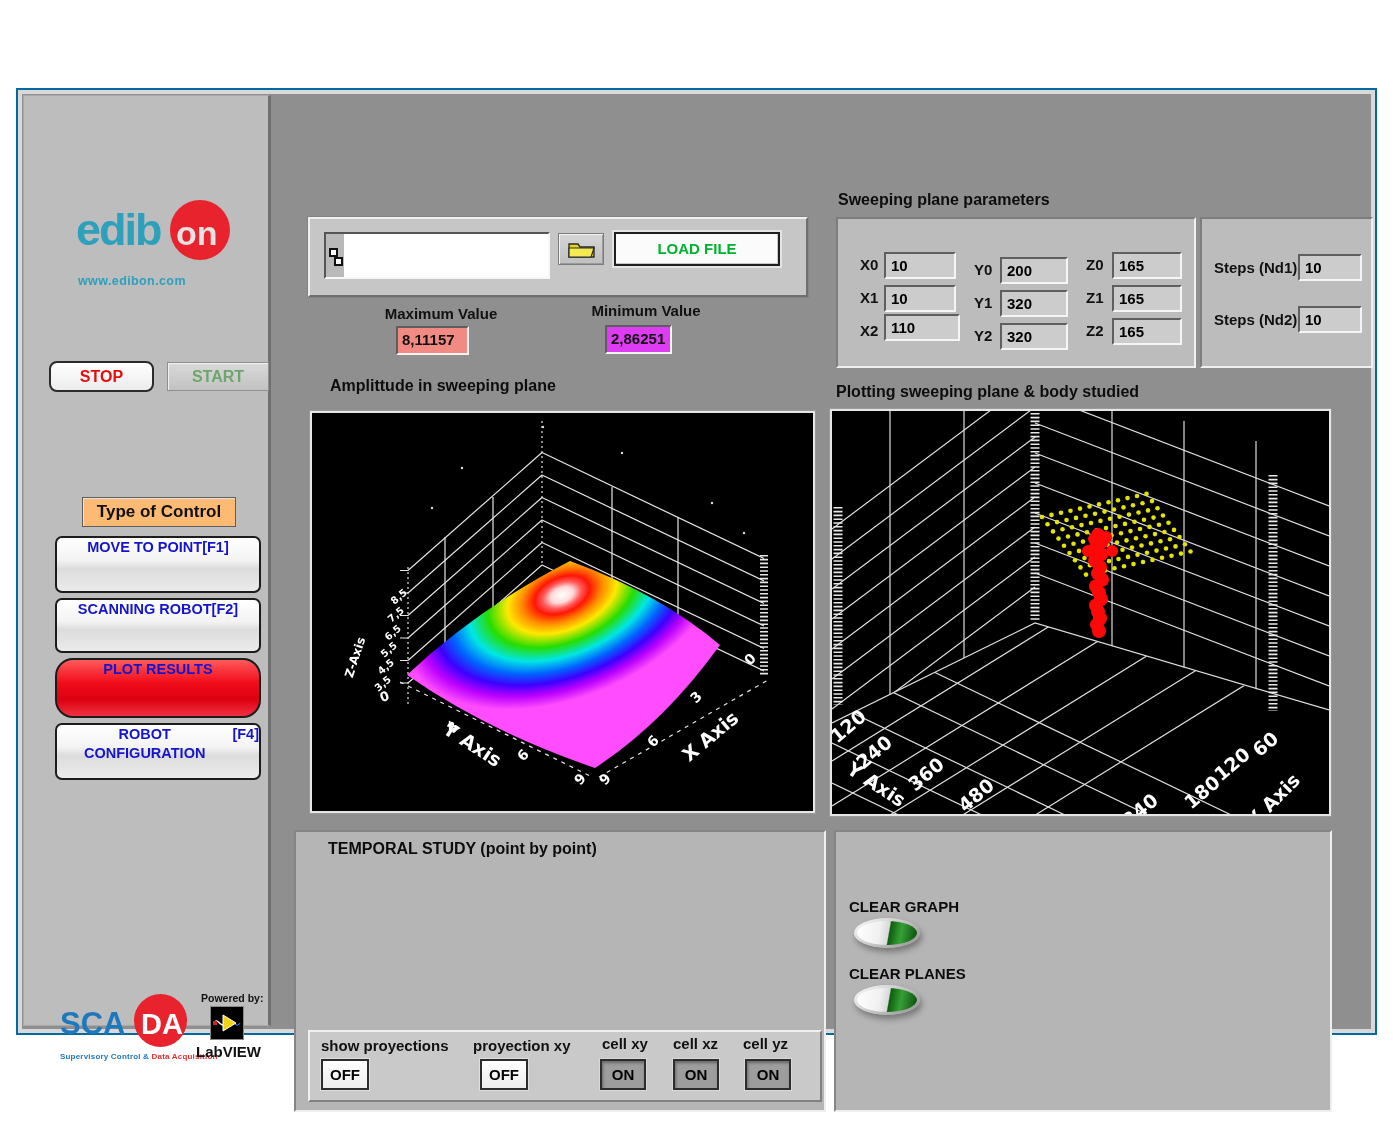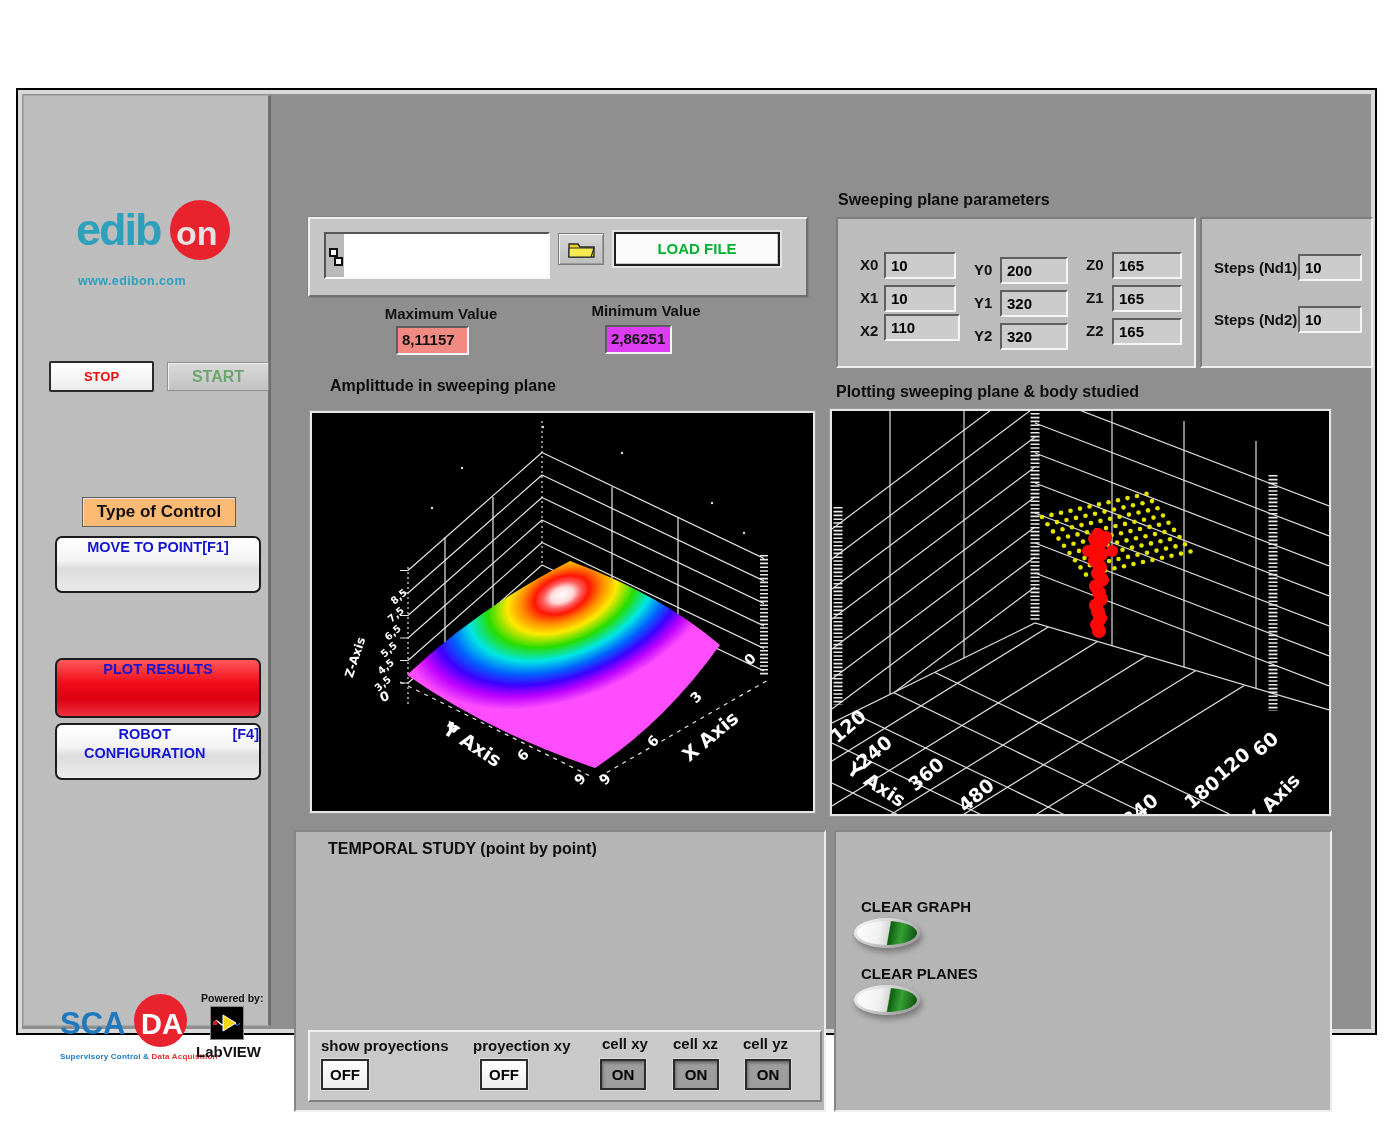--- a/index.html
+++ b/index.html
@@ -1,32 +1,32 @@
 <!DOCTYPE html>
 <html><head>
 <meta charset="utf-8">
 <style>
   * { margin:0; padding:0; box-sizing:border-box; }
   html,body { width:1393px; height:1125px; background:#ffffff; font-family:"Liberation Sans",sans-serif; position:relative; overflow:hidden; }
   .abs { position:absolute; }
 
   
   .win { left:16px; top:88px; width:1361px; height:947px; background:#8f8f8f;
-         border:2px solid #000000; box-shadow: inset 0 0 0 4px #d9d9d9; }
+         border:2px solid #0369a1; box-shadow: inset 0 0 0 4px #d9d9d9; }
 
   
   .sidebar { left:21px; top:93px; width:248px; height:931px; background:#bdbdbd;
              border:1px solid #a9a9a9; border-right:3px solid #6f6f6f; }
   .logo-circle { left:152px; top:110px; width:60px; height:60px; border-radius:50%; }
   .logo-text { left:58px; top:114px; font-size:45px; font-weight:600; letter-spacing:-2px; }
   .logo-on { left:158px; top:124px; font-size:34px; font-weight:600; color:#e3e3e3; }
   .logo-url { left:60px; top:184px; font-size:12.5px; font-weight:600; letter-spacing:.4px; }
 
   .btn-stop { left:31px; top:271px; width:105px; height:31px; background:linear-gradient(#ffffff,#ececec);
-              border:2px solid #2b2b2b; border-radius:2px; font-weight:bold; font-size:13px; text-align:center; line-height:27px; cursor:pointer; }
+              border:2px solid #2b2b2b; border-radius:8px; font-weight:bold; font-size:16px; text-align:center; line-height:27px; cursor:pointer; }
   .btn-start { left:149px; top:272px; width:102px; height:29px; background:linear-gradient(#d9d9d9,#c2c2c2);
                border:1px solid #8f8f8f; box-shadow:inset 1px 1px 0 #f0f0f0; font-weight:bold; font-size:16px; text-align:center; line-height:27px; cursor:pointer; }
 
   .toc-label { left:64px; top:407px; width:154px; height:30px; background:#fdba74; border:1px solid #5e5e5e;
                box-shadow:inset 1px 1px 0 #e2e2e2; font-size:17px; font-weight:bold; color:#111; text-align:center; line-height:28px; }
 
   .ctl-btn { left:37px; width:206px; border:2px solid #1c1c1c; border-radius:7px;
              background:linear-gradient(#ffffff,#f3f3f3 42%,#dcdcdc 58%,#ebebeb);
              display:flex; flex-direction:row; justify-content:center; text-align:center; cursor:pointer; }
   .ctl-btn span { display:block; font-weight:bold; font-size:14.5px; line-height:19px; color:#1414cf; }
@@ -69,21 +69,21 @@
   .tk { position:absolute; color:#fff; font-weight:bold; font-family:"DejaVu Sans",sans-serif; white-space:nowrap; }
 
   
   .sunk-panel { background:#b5b5b5; border:2px solid; border-color:#858585 #eeeeee #eeeeee #858585; }
   .raised-panel { background:#c9c9c9; border:2px solid; border-color:#f0f0f0 #808080 #808080 #f0f0f0; }
   .tg-lbl { font-size:15px; font-weight:bold; color:#111; white-space:nowrap; }
   .tg-btn { width:48px; height:31px; border:2px solid #2c2c2c; font-size:15px; font-weight:bold; text-align:center; line-height:27px; cursor:pointer; }
   .tg-off { background:linear-gradient(#ffffff,#ededed); box-shadow:0 0 0 1px #dedede; }
   .tg-on  { background:#9d9d9d; box-shadow:inset 1px 2px 3px rgba(0,0,0,.35), 0 0 0 1px #d8d8d8; }
 
-  .act-lbl { font-size:15px; font-weight:bold; color:#0d0d0d;margin-left:12px; }
+  .act-lbl { font-size:15px; font-weight:bold; color:#0d0d0d; }
   .pill { width:66px; height:30px; border-radius:50%; background:linear-gradient(145deg,#fefefe,#8f8f8f);
           box-shadow:2px 4px 6px rgba(0,0,0,.35); cursor:pointer; }
   .pill-in { position:absolute; left:3px; top:3px; right:3px; bottom:3px; border-radius:50%;
              background:linear-gradient(100deg,#ffffff 0%,#f0f0f0 38%,#d8d8d8 52%,#0e5e0e 54%,#35a035 72%,#0a4a0a 100%); }
 </style>
 </head>
 <body>
 
 <div class="abs win">
 
@@ -96,21 +96,25 @@
 
   <div class="abs btn-stop" style="color:#e60d0d;">STOP</div>
   <div class="abs btn-start" style="color:#6da66d;">START</div>
 
   <div class="abs toc-label">Type of Control</div>
 
   <div class="abs ctl-btn" style="top:446px;height:57px;">
     <span>MOVE TO POINT</span>
     <span>[F1]</span>
   </div>
-  <div class="abs ctl-btn active" style="top:568px;height:60px;">
+  <div class="abs ctl-btn" style="top:508px;height:55px;">
+    <span>SCANNING ROBOT</span>
+    <span>[F2]</span>
+  </div>
+  <div class="abs ctl-btn active" style="top:568px;height:60px;border-radius:18px;">
     <span>PLOT RESULTS</span>
     <span></span>
   </div>
   <div class="abs ctl-btn" style="top:633px;height:57px;">
     <span>ROBOT CONFIGURATION</span>
     <span>[F4]</span>
   </div>
 
   <div class="abs scada-sca" style="color:#1d78be;">SCA</div>
   <div class="abs scada-circle" style="background:#e8232e;"></div>

